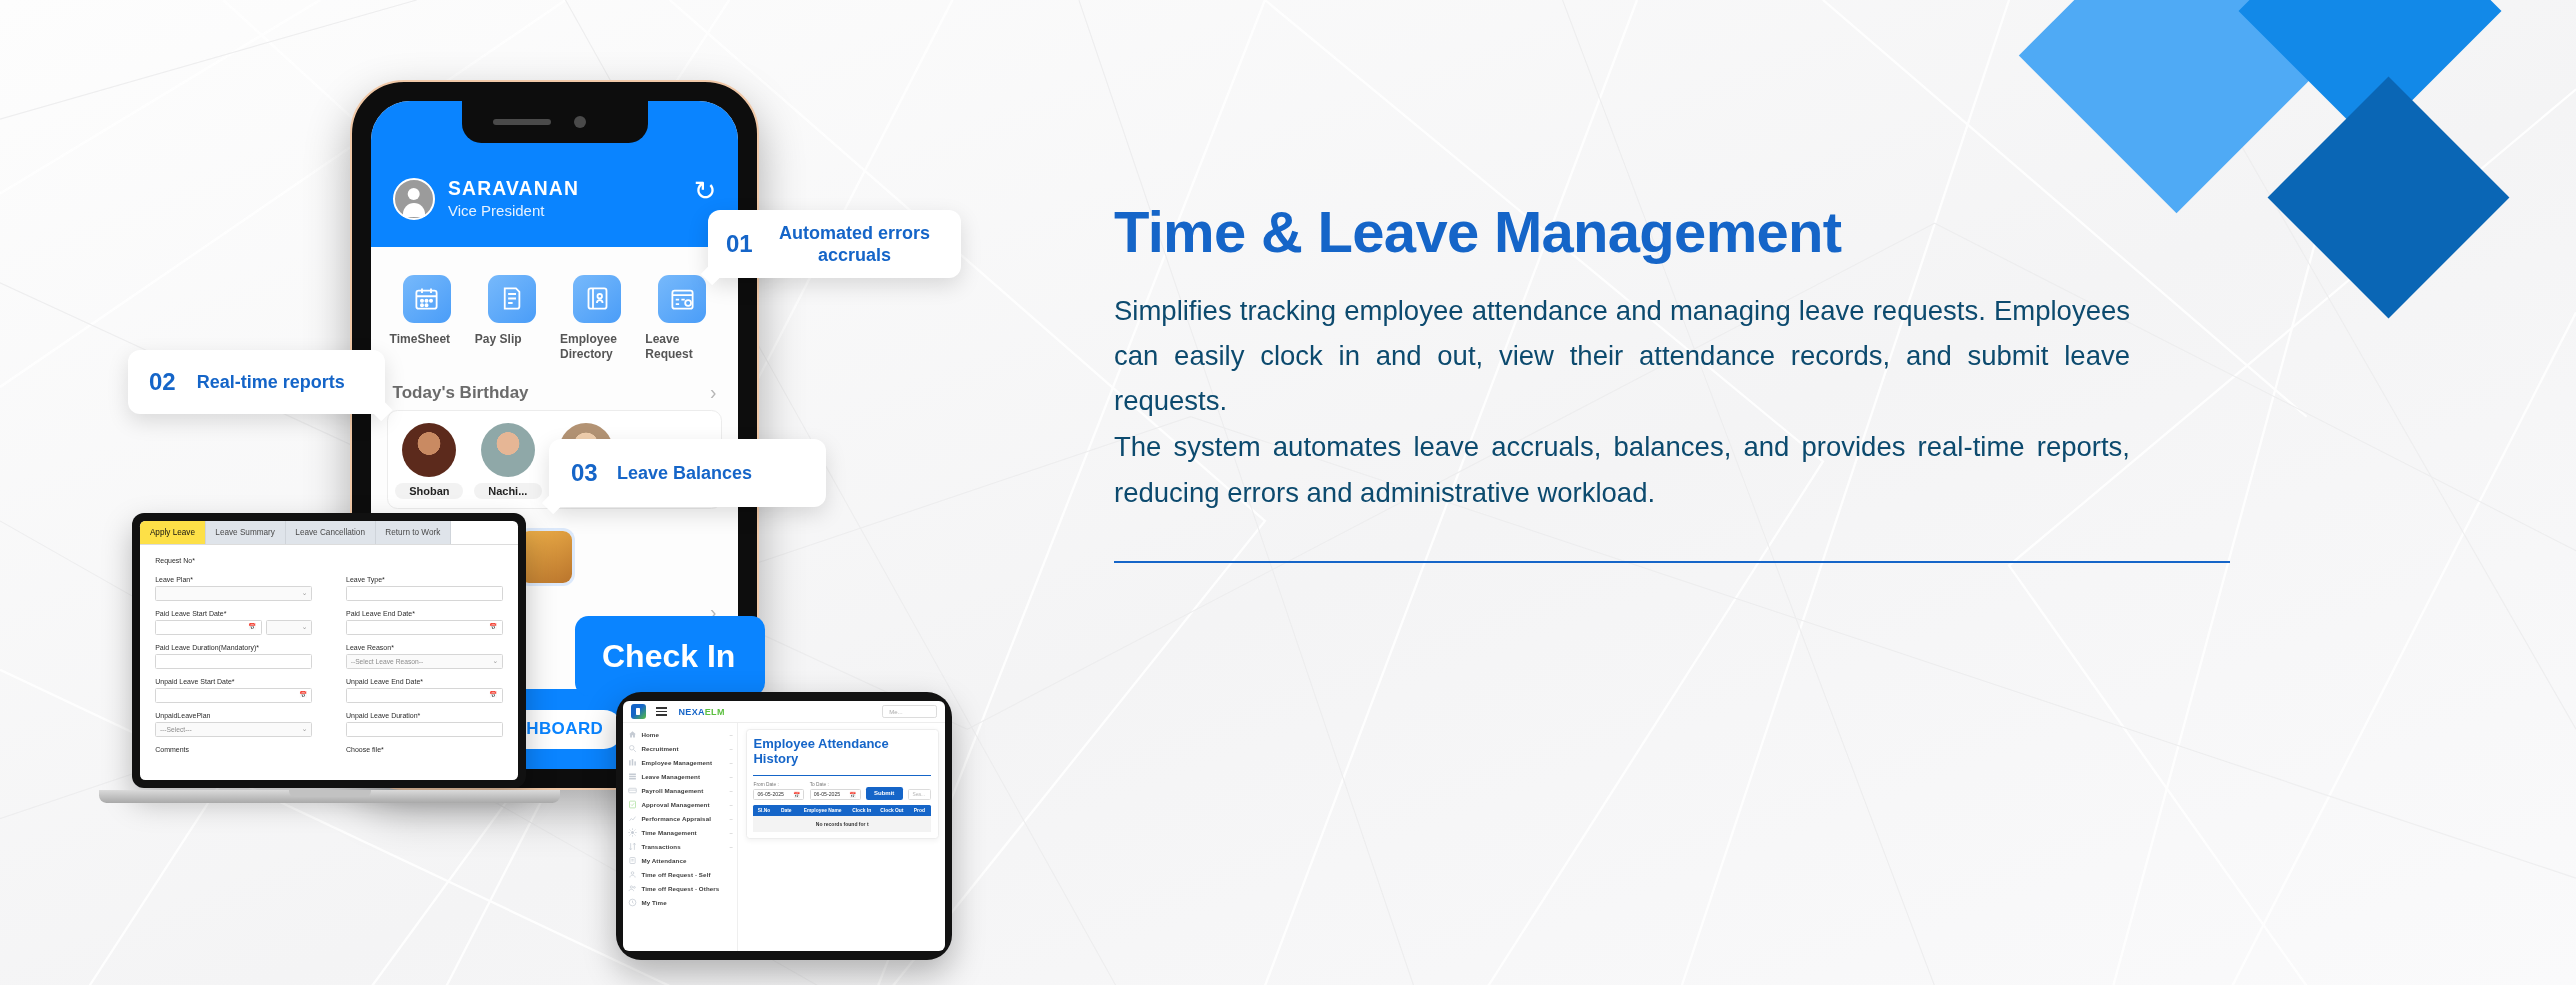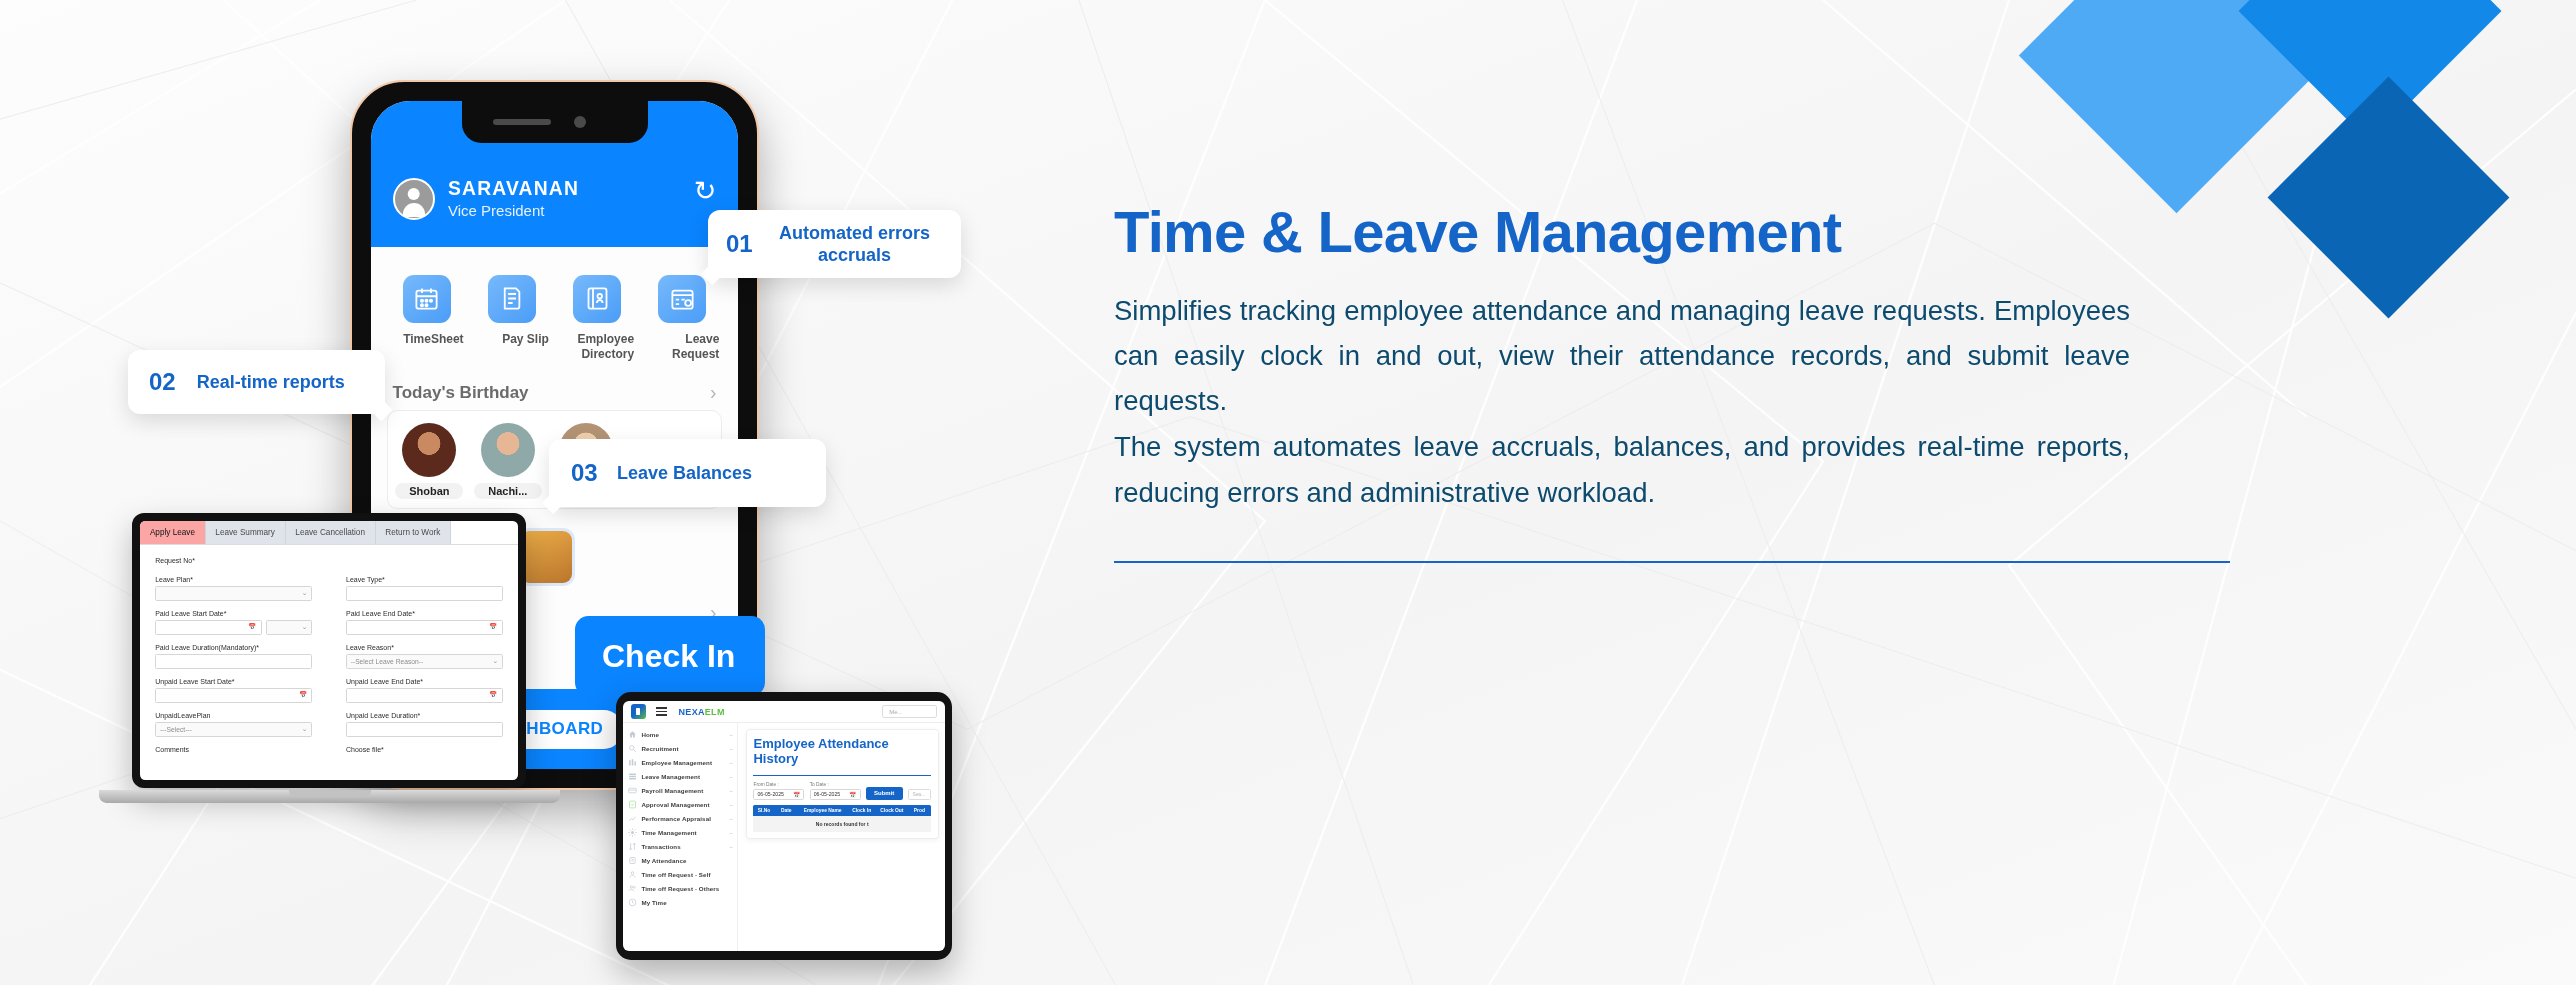--- a/index.html
+++ b/index.html
@@ -69,21 +69,21 @@
        transform:translateX(-50%); width:12.6px; height:12.6px; border-radius:50%; background:#fff; }
   #avatar-circle::after { content:""; position:absolute; left:50%; top:23px;
        transform:translateX(-50%); width:22px; height:14px; background:#fff;
        border-radius:11px 11px 0 0; }
   #user-text { margin-left:13.4px; }
   #user-name { color:#fff; font-size:19.3px; font-weight:bold; letter-spacing:1.2px; }
   #user-role { color:#e6f2ff; font-size:15px; margin-top:2.2px; }
   #refresh-icon { margin-left:auto; color:#fff; font-size:27px; line-height:1; font-weight:300; }
 
   #app-grid { display:flex; justify-content:space-around; padding:28px 13.4px 0 13.4px; }
-  .app-item { width:74px; text-align:right; }
+  .app-item { width:74px; text-align:left; }
   .app-tile { width:48px; height:48px; margin:0 auto; border-radius:11px;
               background:linear-gradient(140deg,#77b9fb,#4a9df8);
               display:flex; align-items:center; justify-content:center; }
   .app-tile svg { width:27px; height:27px; }
   .app-label { margin-top:9.7px; font-size:12px; color:#555; font-weight:bold; line-height:1.25; }
 
   #birthday-row { display:flex; align-items:center; justify-content:space-between;
                   padding:19.3px 22px 6px 22px; }
   #birthday-title { font-size:17px; color:#6b6b6b; font-weight:bold; }
   .chev { color:#b6b6b6; font-size:19.3px; font-weight:300; }
@@ -127,37 +127,37 @@
   #laptop-screen { width:100%; height:100%; background:#fff; border-radius:5.2px;
                    overflow:hidden; }
   #laptop-base { position:absolute; left:0; top:277px; width:461px; height:12.6px;
                  background:linear-gradient(#dadada,#a9a9a9); border-radius:0 0 7.4px 7.4px; }
   #laptop-notch2 { position:absolute; left:50%; transform:translateX(-50%); top:277px;
                    width:82px; height:6.7px; background:#c2c2c2; border-radius:0 0 6px 6px; }
 
   #lt-tabs { display:flex; border-bottom:0.7px solid #dcdcdc; }
   .lt-tab { font-size:8.2px; padding:6.7px 9.7px; color:#4a4a4a;
             background:#dfe4ea; border-right:0.7px solid #cfd4da; }
-  .lt-tab.active { background:#fca5a5; color:#111; }
+  .lt-tab.active { background:#fde047; color:#111; }
   #lt-form { padding:12px 15px; display:grid; grid-template-columns:1fr 1fr;
              gap:9px 34px; }
   .fld { }
   .fld-label { font-size:7px; color:#2b2b2b; margin-bottom:3px; }
   .fld-input { height:15px; border:0.7px solid #d6d6d6; background:#fafafa; border-radius:1.5px;
                font-size:6.7px; color:#9a9a9a; padding:0 3.7px; display:flex;
                align-items:center; justify-content:space-between; }
   .fld-input span.cv { font-size:6.7px; color:#8d8d8d; }
   .span2 { grid-column:1 / span 2; }
   .fld-row { display:flex; gap:4.5px; }
   .fld-row .fld-input:first-child { flex:1; }
   .fld-row .fld-input.small { width:46px; }
 
   
   #tablet { position:absolute; left:616px; top:692px; width:336px; height:268px;
-            background:#121212; border-radius:15px; padding:9px 7.4px;
+            background:#121212; border-radius:25px; padding:9px 7.4px;
             box-shadow:0 13.4px 33px rgba(0,0,0,.28); z-index:8; }
   #tablet-screen { width:100%; height:100%; background:#fff; border-radius:6px;
                    overflow:hidden; display:flex; flex-direction:column; }
   #tb-topbar { height:22px; display:flex; align-items:center; padding:0 7.4px;
                border-bottom:0.7px solid #ededed; flex:none; }
   #tb-logo { width:15px; height:15px; border-radius:3px;
              background:linear-gradient(135deg,#1565C8 0%,#1565C8 45%,#5bbf3f 100%);
              position:relative; }
   #tb-logo::after { content:""; position:absolute; left:5.2px; top:3.7px; width:4.5px; height:7.4px;
                     background:#fff; border-radius:0.7px; }

